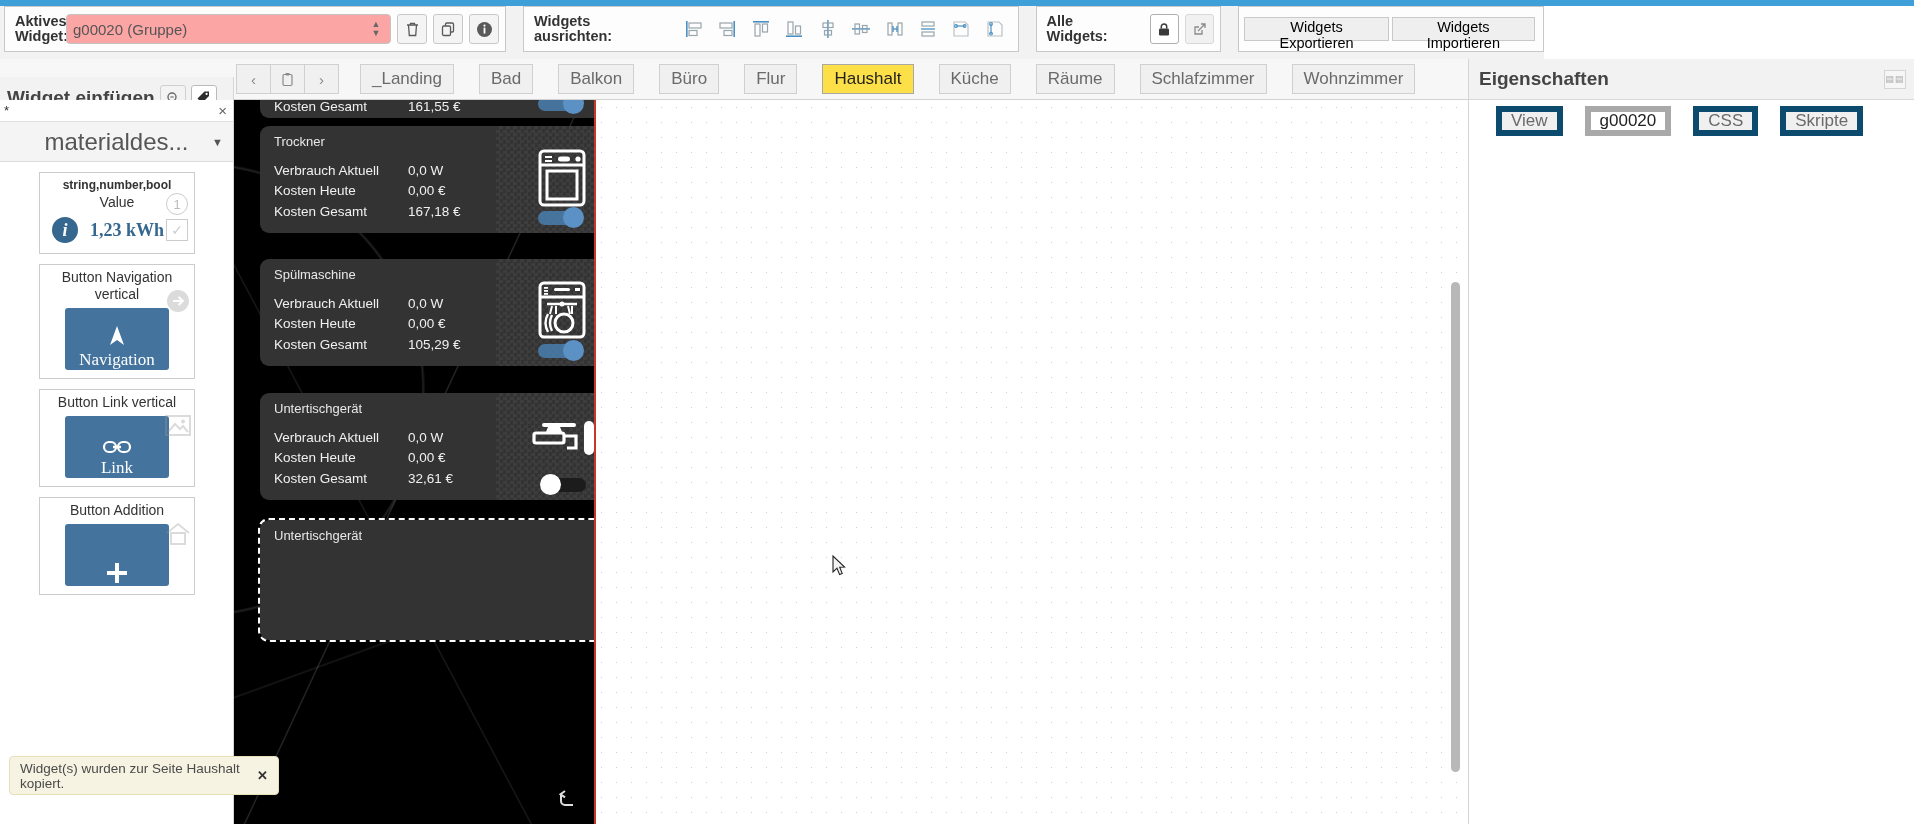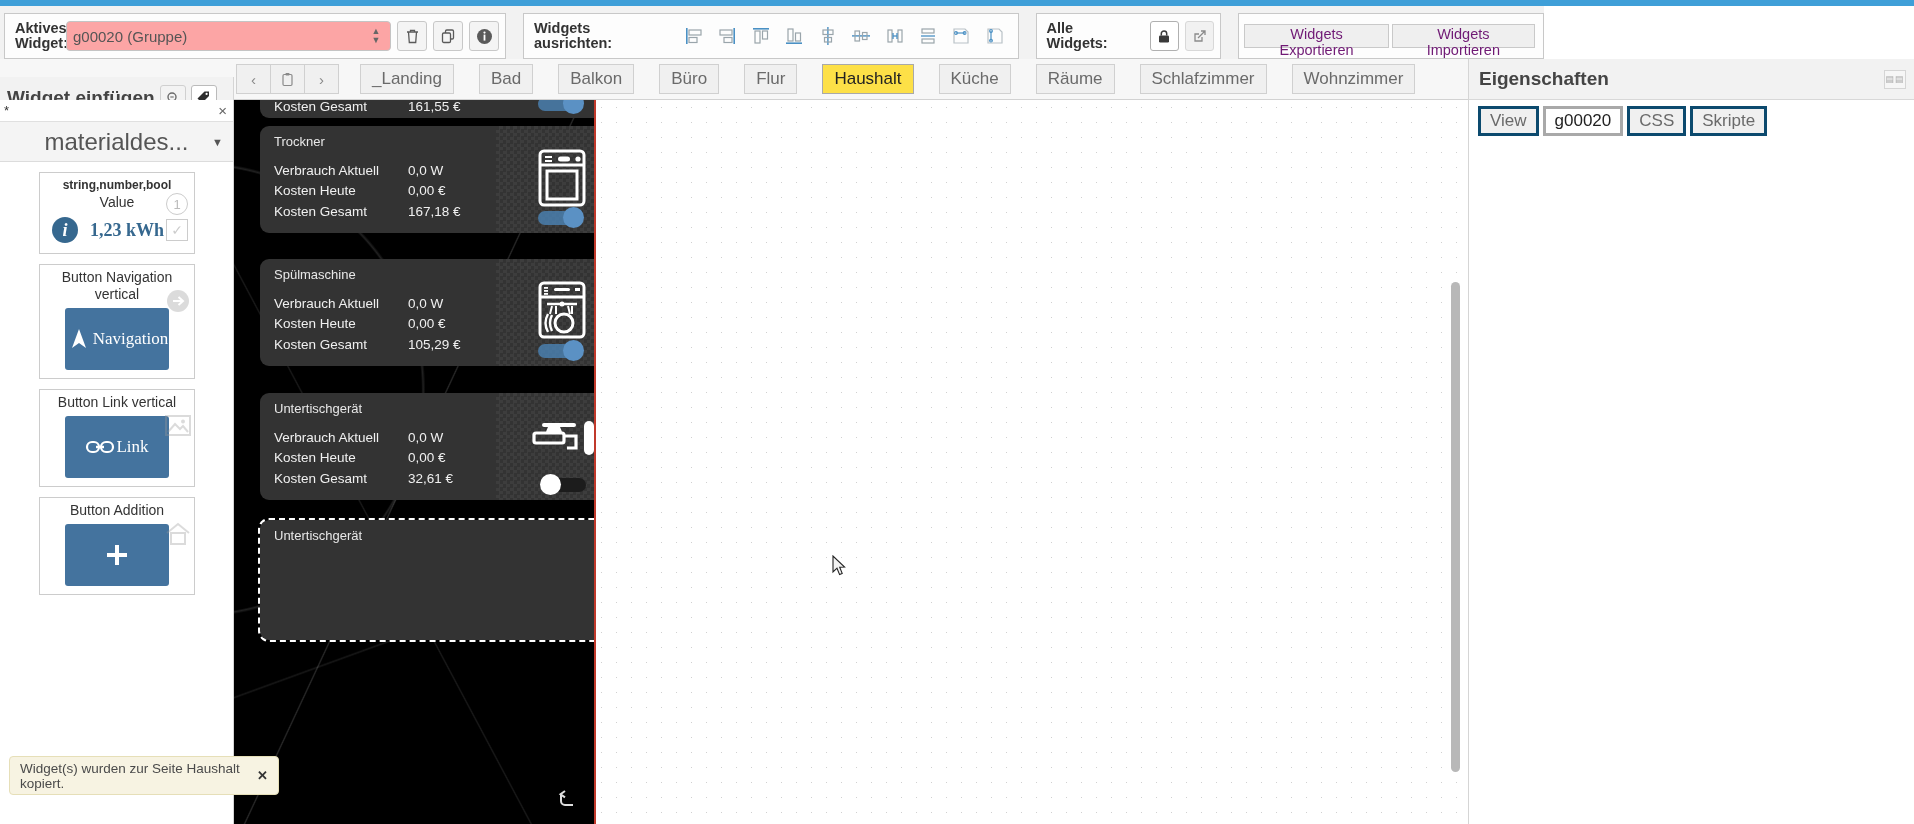--- a/index.html
+++ b/index.html
@@ -11,21 +11,21 @@
   }
 
   
   #top-accent {
     position: absolute; left: 0; top: 0; width: 1914px; height: 6px;
     background: #3f9fd8;
   }
   #toolbar {
     position: absolute; left: 0; top: 6px; width: 1544px; height: 53px;
     background: #f2f2f2;
-    display: flex; align-items: flex-end;
+    display: flex; align-items: flex-start;
   }
   .tb-group {
     border: 1px solid #c8c8c8; background: #fdfdfd;
     height: 46px; display: flex; align-items: center;
     padding: 0 6px; margin-left: 4px;
   }
   .tb-label {
     font-size: 14.5px; font-weight: bold; color: #333;
     line-height: 15px; padding: 0 7px 0 4px;
   }
@@ -55,21 +55,21 @@
   .icon-btn.flat { border-color: #d8d8d8; background: #f1f1f1; }
   .icon-btn.active-lock { background: #fff; border-color: #b0b0b0; }
   .align-btn {
     width: 30px; height: 32px; margin: 0 2px;
     display: flex; align-items: center; justify-content: center;
     cursor: pointer; background: transparent; border: none;
   }
   .txt-btn {
     height: 24px; padding: 1px 7px;
     border: 1px solid #c9c9c9; background: #efefef;
-    font-size: 14.5px; color: #701a75; cursor: pointer;
+    font-size: 14.5px; color: #000000; cursor: pointer;
     font-family: "Liberation Sans", sans-serif;
     margin-right: 3px;
   }
 
   
   #row2 {
     position: absolute; left: 0; top: 59px; width: 1914px; height: 41px;
     background: #f7f7f7; border-bottom: 1px solid #d2d2d2;
   }
   #insert-panel-head {
@@ -171,22 +171,22 @@
   }
   .badge-chk {
     position: absolute; right: 6px; top: 46px;
     width: 22px; height: 22px;
     border: 1px solid #ccc; color: #ccc; font-size: 14px;
     display: flex; align-items: center; justify-content: center;
   }
   .blue-btn {
     margin: 5px auto 0 auto; width: 104px; height: 62px;
     background: #44739e; border-radius: 3px;
-    display: flex; flex-direction: row;
-    align-items: center; justify-content: center; gap: 1px;
+    display: flex; flex-direction: column;
+    align-items: center; justify-content: flex-end; gap: 1px;
     cursor: pointer;
   }
   .blue-btn-label {
     font-family: "Liberation Serif", serif; font-size: 17px; color: #fff;
   }
 
   
   #canvas {
     position: absolute; left: 234px; top: 100px;
     width: 1232px; height: 724px;
@@ -283,23 +283,23 @@
   #props-grip {
     width: 22px; height: 19px; border: 1px solid #d5d5d5; background: #f6f6f6;
     display: flex; align-items: center; justify-content: center;
     font-size: 9px; color: #aaa; letter-spacing: 1px; cursor: pointer;
   }
   #props-tabs {
     display: flex; align-items: center; padding: 6px 0 0 9px; gap: 4px;
   }
   .ptab {
     height: 30px; padding: 0 9px;
-    border: 3px solid #0c4a6e; background: #f0f0f0;
+    border: 6px solid #0c4a6e; background: #f0f0f0;
     display: flex; align-items: center;
-    font-size: 17px; color: #6a6a6a; cursor: pointer;
+    font-size: 17px; color: #6a6a6a; cursor: pointer; margin-left: 18px;
   }
   .ptab.active { background: #fff; color: #222; border-color: #a9a9a9; }
 
   
   #toast {
     position: absolute; left: 9px; top: 756px;
     width: 270px; height: 39px;
     background: #f7f3e2; border: 1px solid #e6dfb8; border-radius: 4px;
     display: flex; align-items: center; gap: 9px;
     padding: 0 10px;

